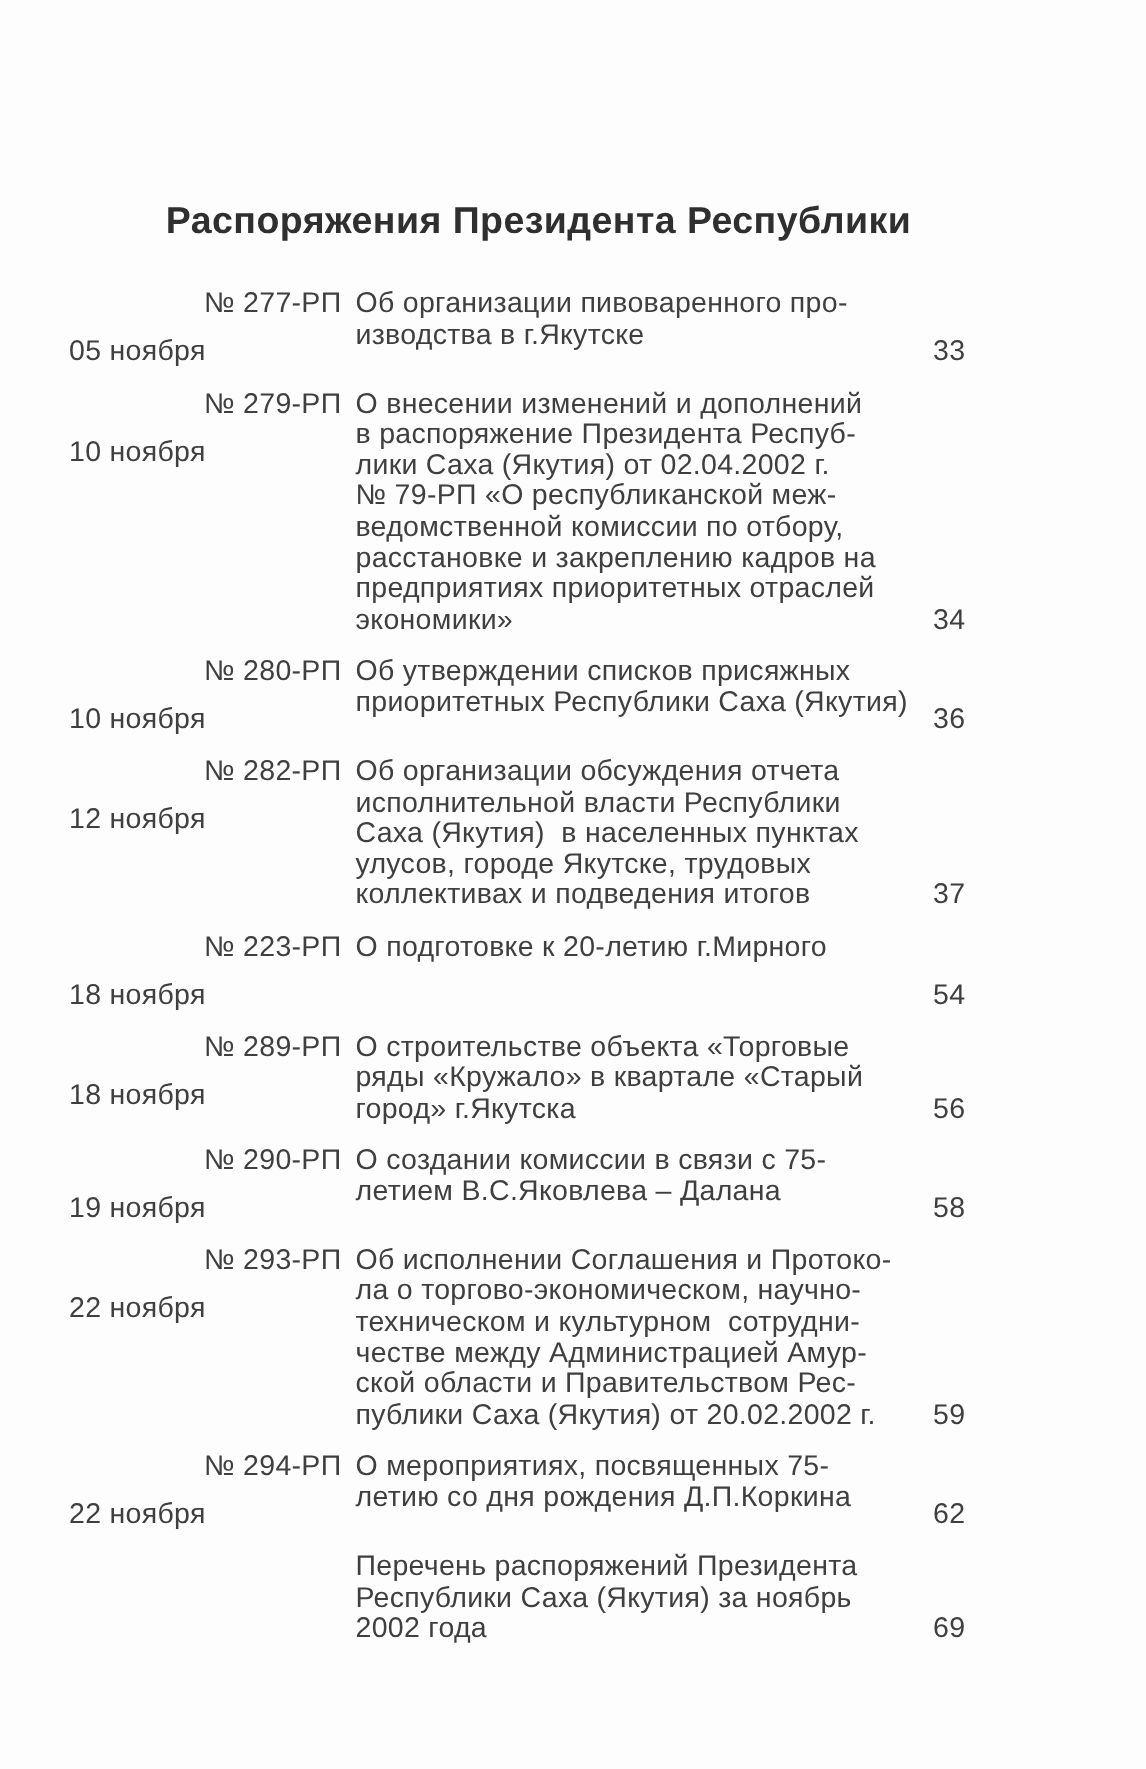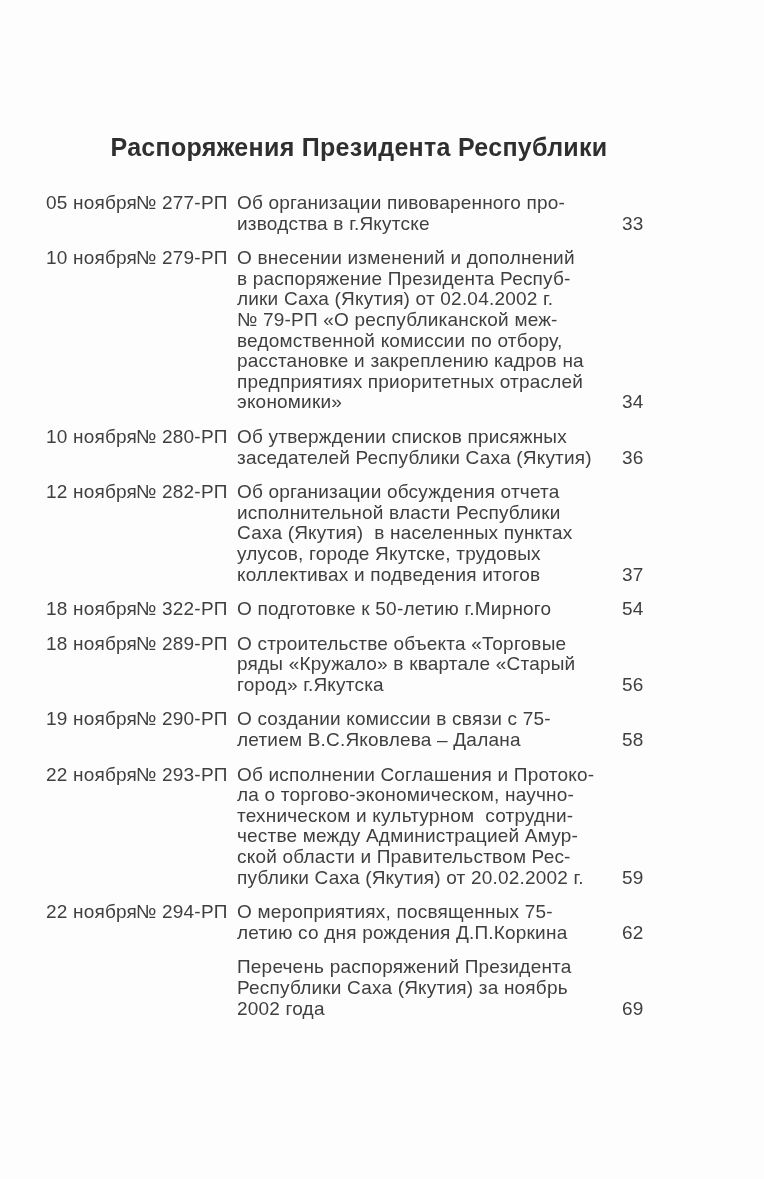--- a/index.html
+++ b/index.html
@@ -33,21 +33,21 @@
     display: flex;
     align-items: flex-start;
     width: 626px;
     font-size: 19px;
     line-height: 20.6px;
     letter-spacing: 0.2px;
     margin-bottom: 14px;
   }
   .entry.gap-md { margin-top: 12px; }
   .entry.gap-lg { }
-  .c-date  { flex: none; width: 90px;  white-space: nowrap; }
+  .c-date  { flex: none; width: 90px;  white-space: nowrap; margin-top: 32px; }
   .c-num   { flex: none; width: 101px; white-space: nowrap; }
   .c-title { flex: none; width: 385px; white-space: pre-wrap; }
   .c-page  { flex: 1; align-self: flex-end; text-align: left; }
 </style>
 </head>
 <body>
 
 <div class="page">
 
   <div class="doc-title">Распоряжения Президента Республики</div>
@@ -73,39 +73,39 @@
 расстановке и закреплению кадров на
 предприятиях приоритетных отраслей
 экономики»</span>
       <span class="c-page">34</span>
     </div>
 
     <div class="entry">
       <span class="c-date">10 ноября</span>
       <span class="c-num">№ 280-РП</span>
       <span class="c-title">Об утверждении списков присяжных
-заседателей Республики Саха (Якутия)</span>
+приоритетных Республики Саха (Якутия)</span>
       <span class="c-page">36</span>
     </div>
 
     <div class="entry">
       <span class="c-date">12 ноября</span>
       <span class="c-num">№ 282-РП</span>
       <span class="c-title">Об организации обсуждения отчета
 исполнительной власти Республики
 Саха (Якутия)  в населенных пунктах
 улусов, городе Якутске, трудовых
 коллективах и подведения итогов</span>
       <span class="c-page">37</span>
     </div>
 
     <div class="entry gap-md">
       <span class="c-date">18 ноября</span>
-      <span class="c-num">№ 322-РП</span>
-      <span class="c-title">О подготовке к 50-летию г.Мирного</span>
+      <span class="c-num">№ 223-РП</span>
+      <span class="c-title">О подготовке к 20-летию г.Мирного</span>
       <span class="c-page">54</span>
     </div>
 
     <div class="entry">
       <span class="c-date">18 ноября</span>
       <span class="c-num">№ 289-РП</span>
       <span class="c-title">О строительстве объекта «Торговые
 ряды «Кружало» в квартале «Старый
 город» г.Якутска</span>
       <span class="c-page">56</span>

